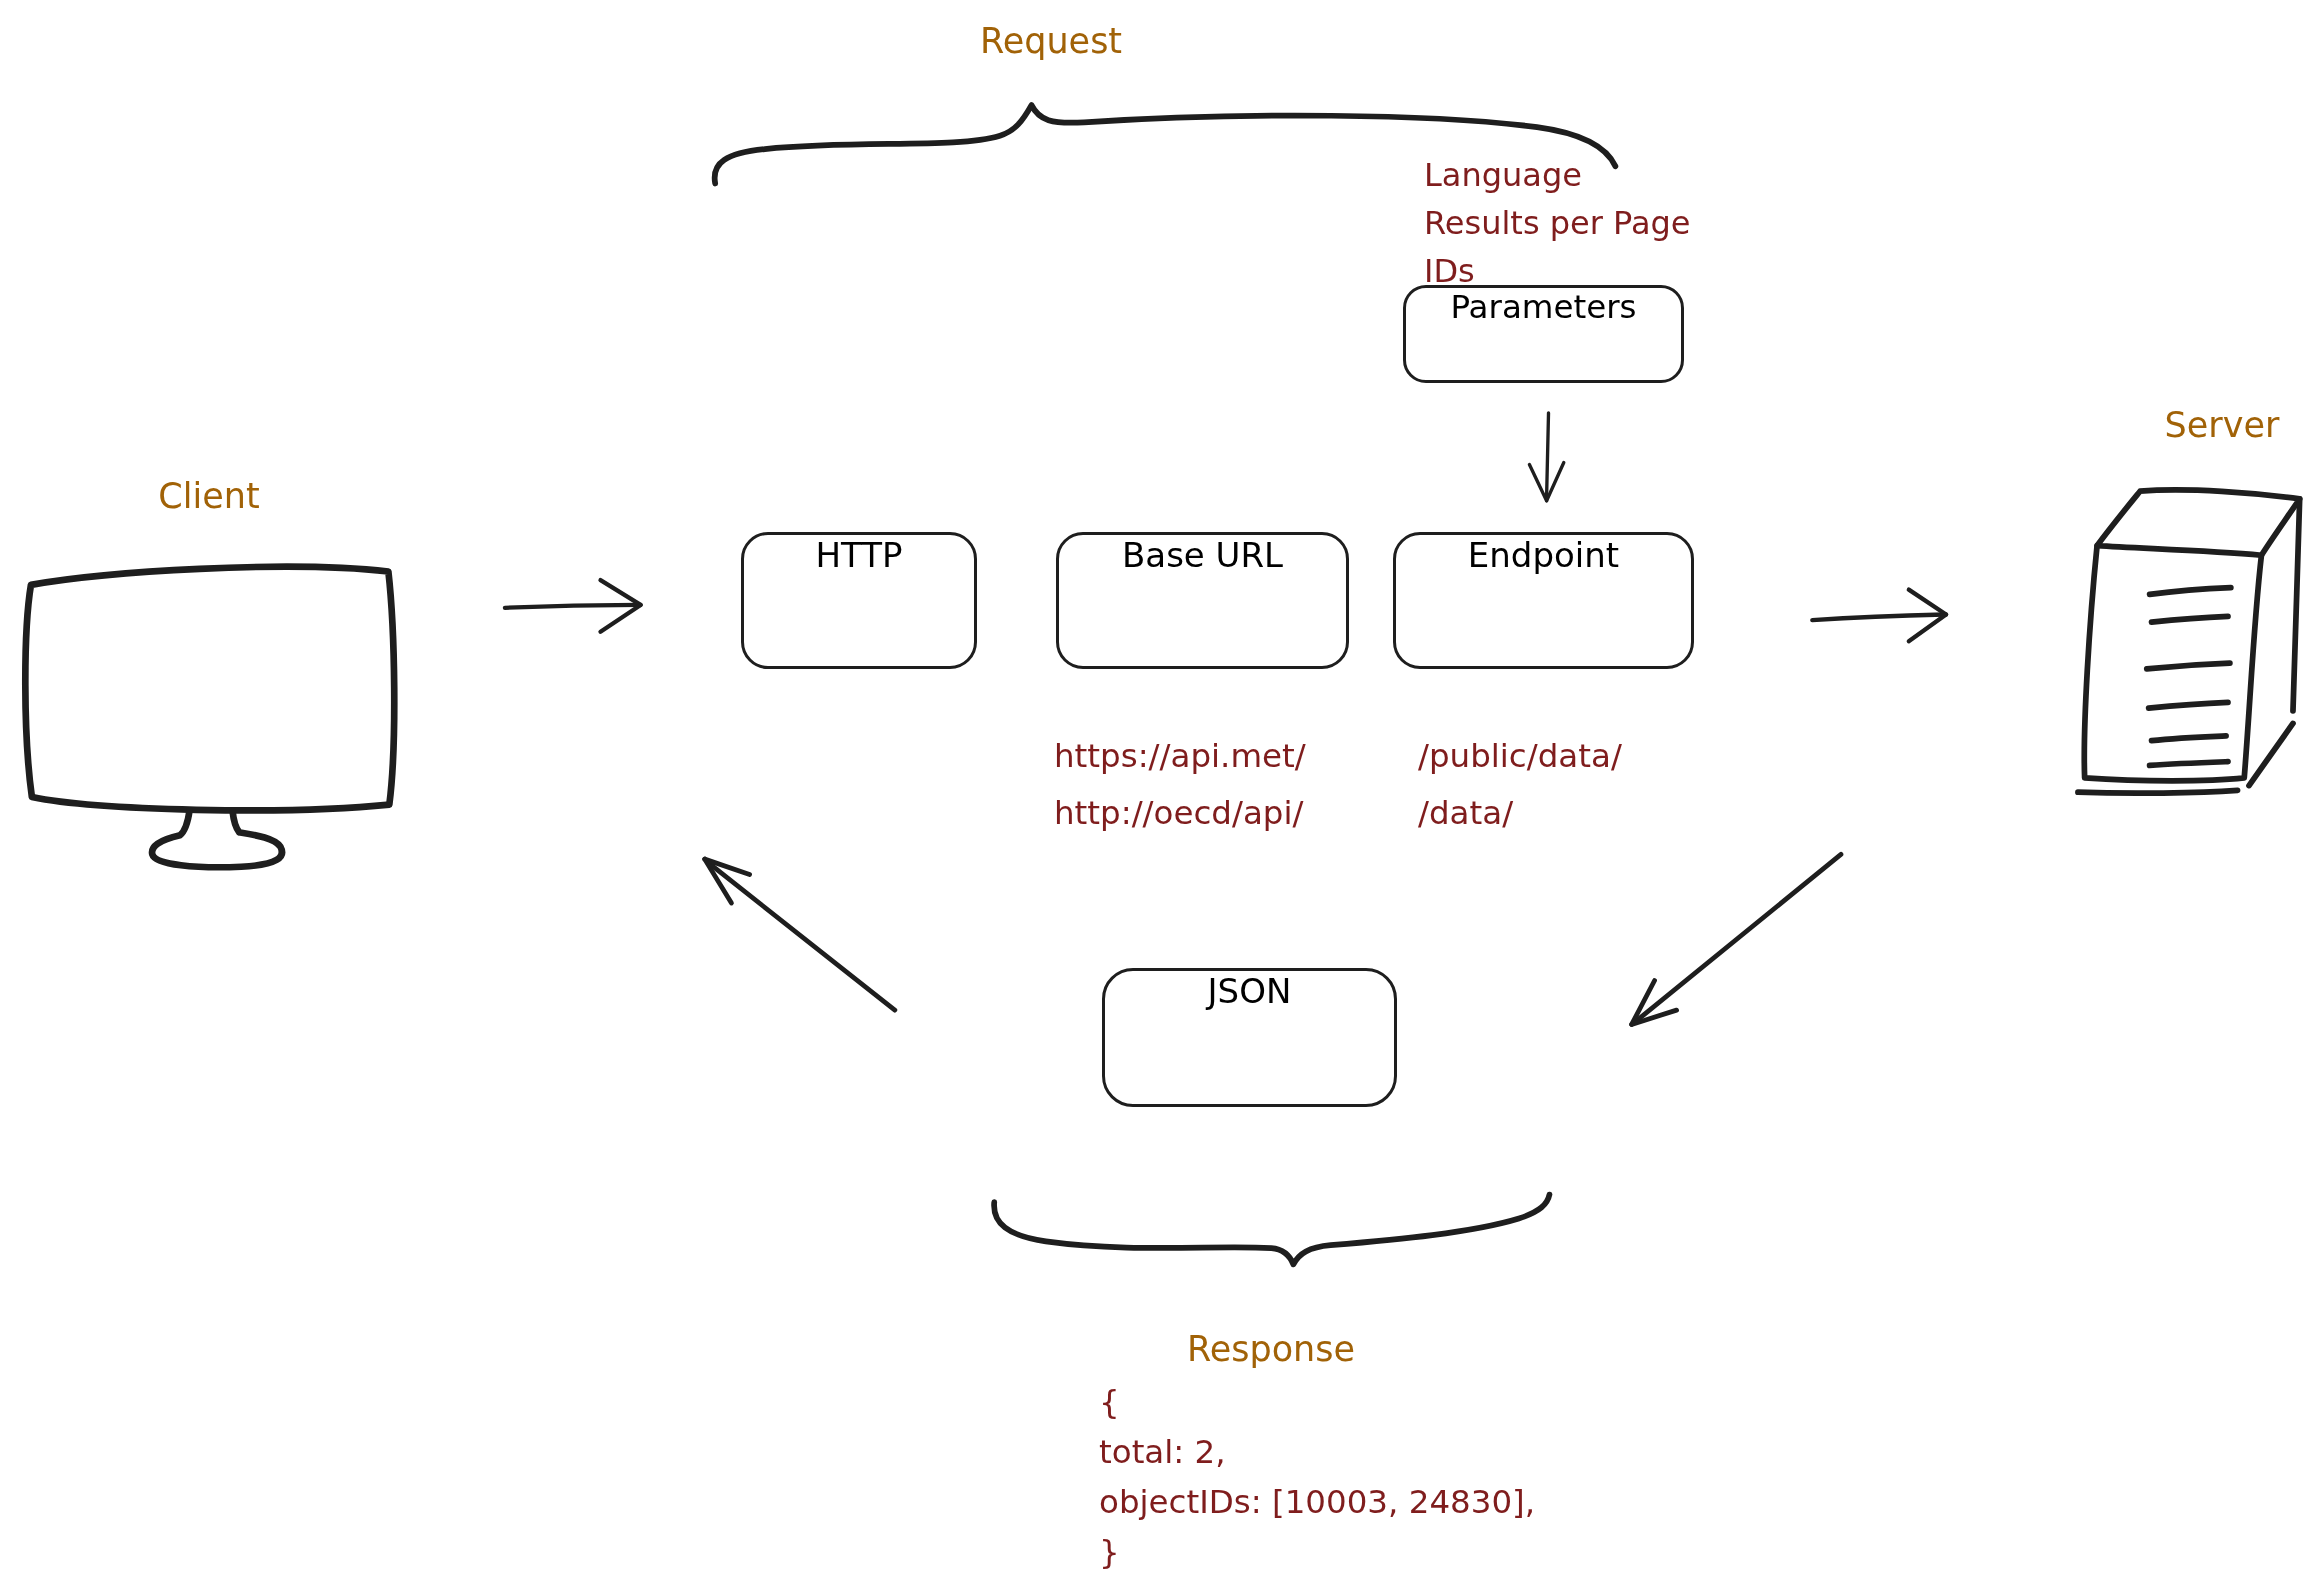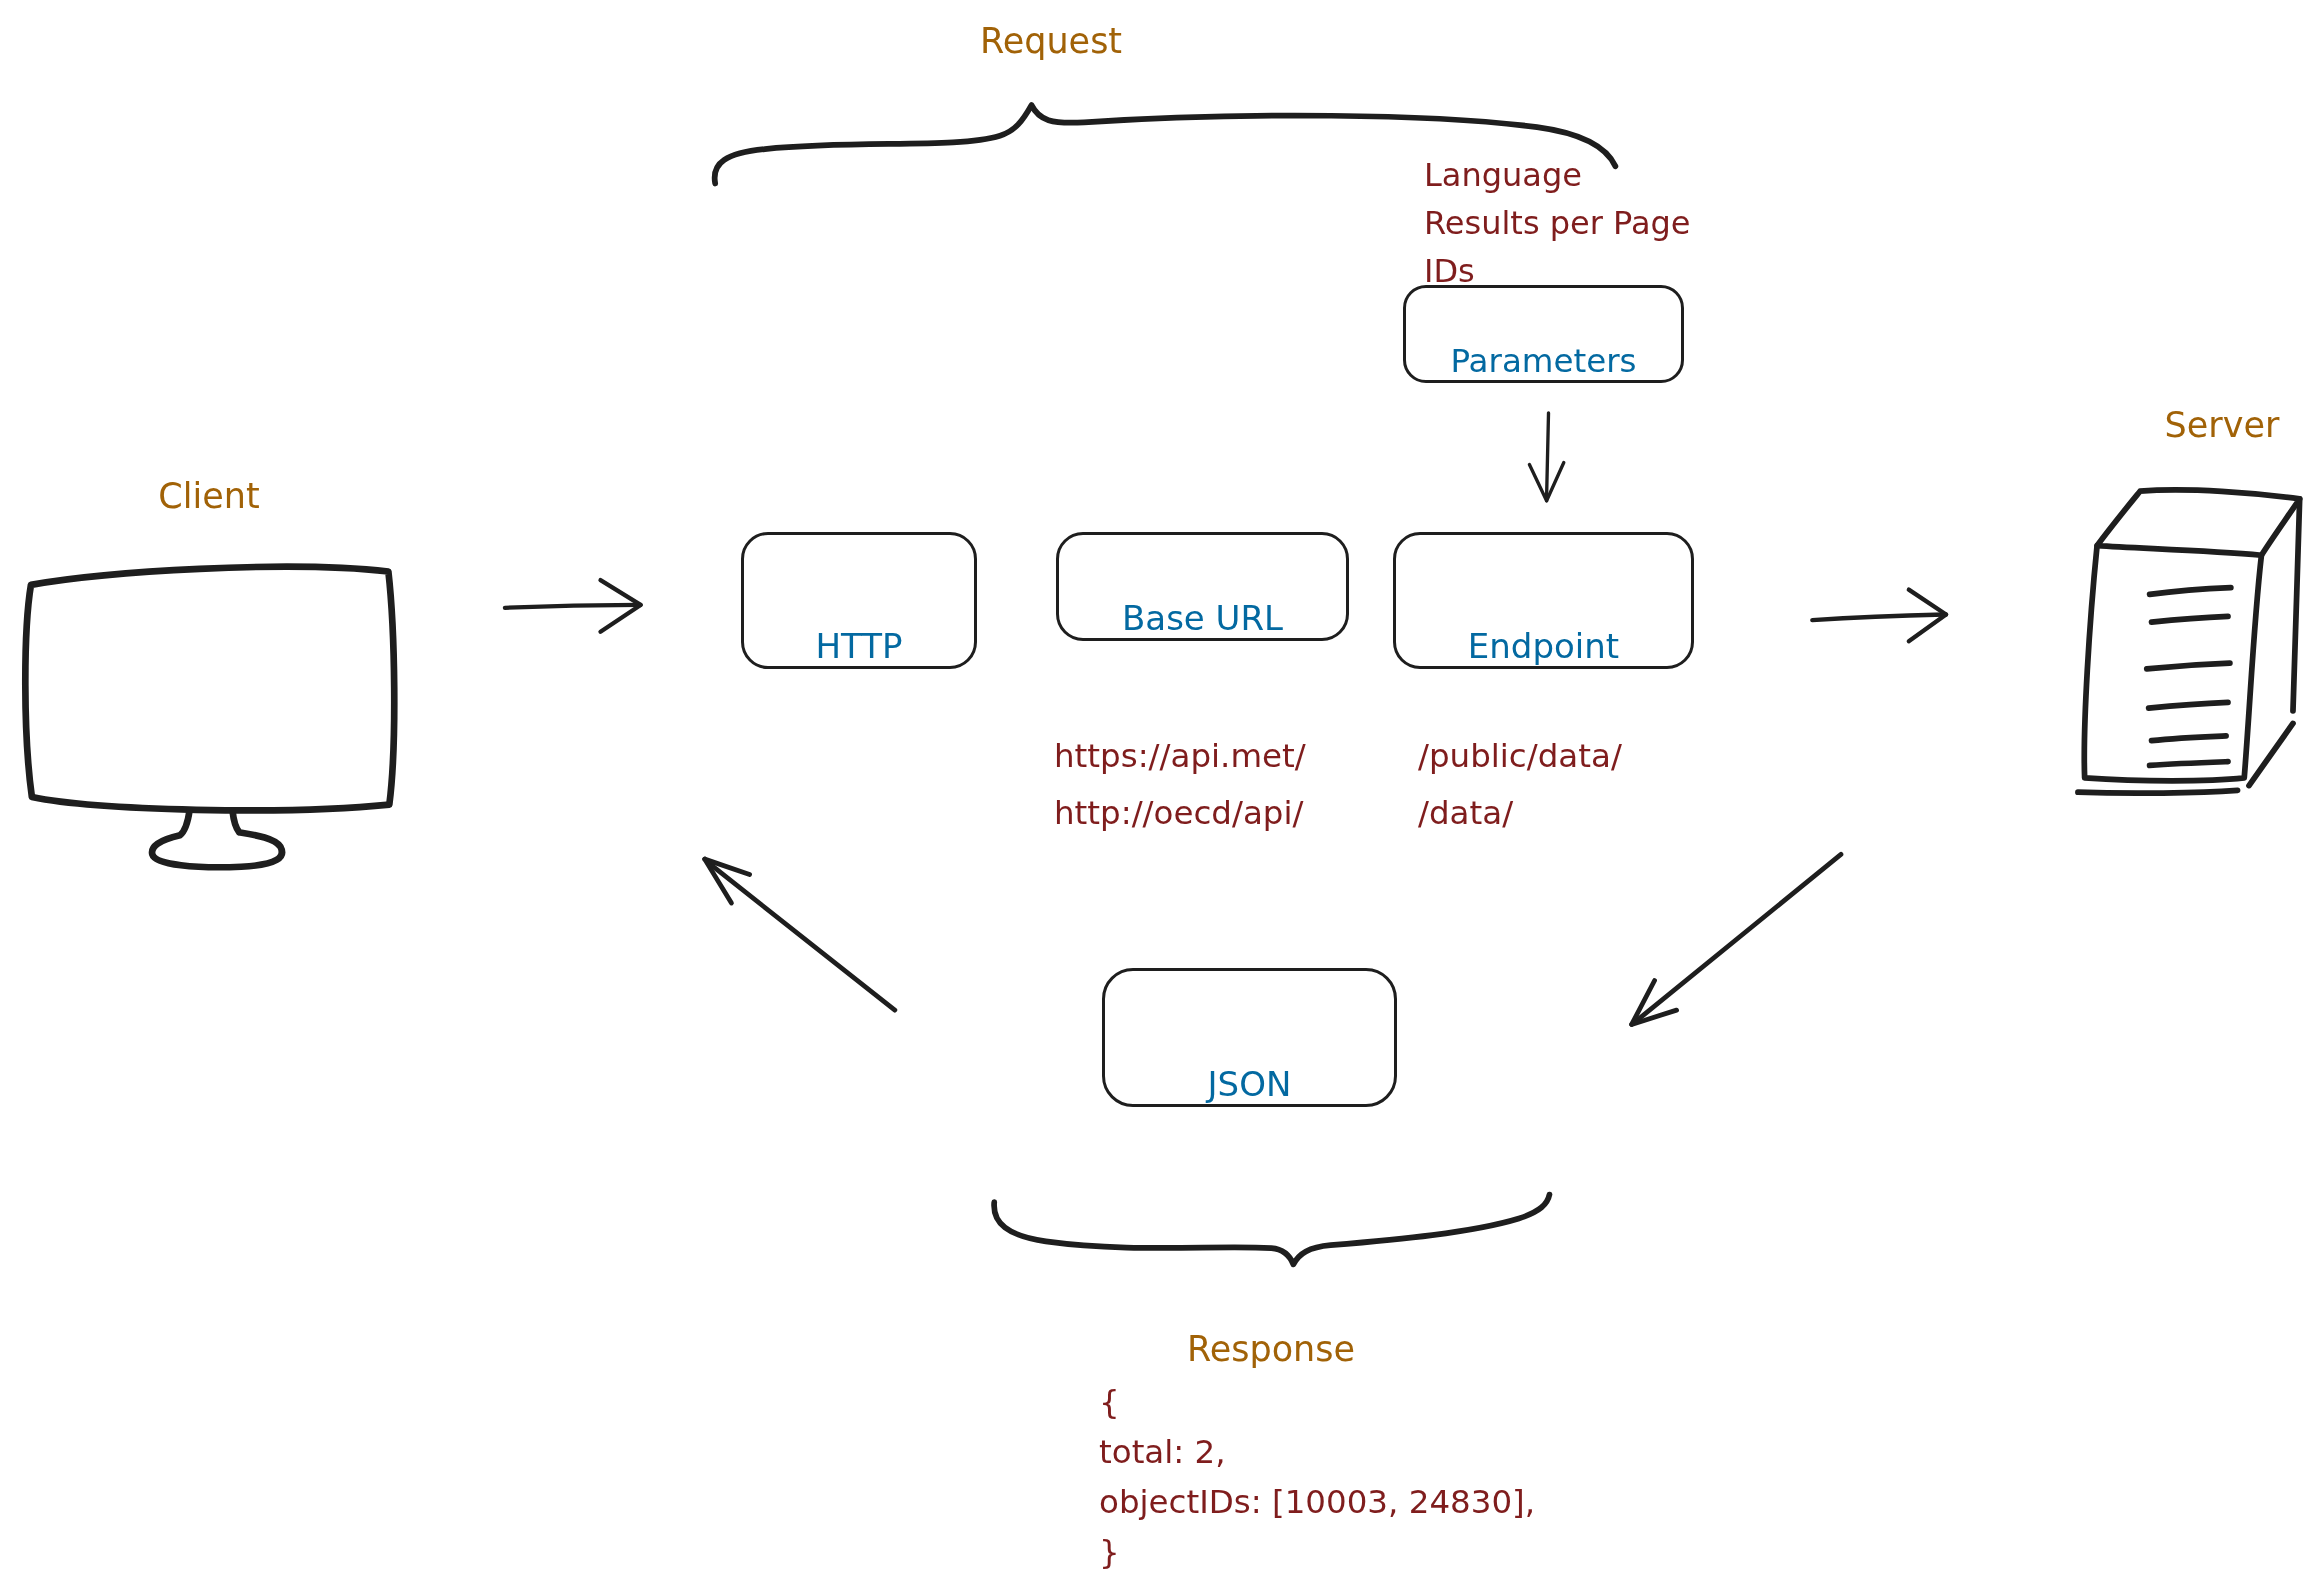--- a/index.html
+++ b/index.html
@@ -6,22 +6,22 @@
   .canvas{
     position:relative;width:2322px;height:1573px;background:#ffffff;
     font-family:"DejaVu Sans",sans-serif;color:#1e1e1e;overflow:hidden;
   }
   .layer{position:absolute;left:0;top:0;width:100%;height:100%;}
   .label{position:absolute;color:#a16207;white-space:nowrap;}
   .label.centered{transform:translateX(-50%);}
   .big{font-size:35px;}
   .node{
     position:absolute;border:3.8px solid #1e1e1e;border-radius:27px;background:#fff;
-    display:flex;align-items:flex-end;justify-content:center;
-    font-size:34px;color:#0369a1;box-sizing:border-box;white-space:nowrap;
+    display:flex;align-items:flex-start;justify-content:center;
+    font-size:34px;color:#000000;box-sizing:border-box;white-space:nowrap;
   }
   .teal-block{position:absolute;color:#7f1d1d;font-size:32px;white-space:nowrap;}
   .teal-block div{height:48px;line-height:48px;}
   .resp-block div{height:50px;line-height:50px;font-size:32.5px;}
   .url-block div{height:57px;line-height:57px;font-size:32.5px;}
   svg .ink{stroke:#1e1e1e;fill:none;stroke-linecap:round;stroke-linejoin:round;}
 </style>
 </head>
 <body>
 
@@ -100,21 +100,21 @@
   <div class="label big centered" style="left:1271px;top:1329px;">Response</div>
   <div class="label big centered" style="left:209px;top:476px;">Client</div>
   <div class="label big centered" style="left:2222px;top:405px;">Server</div>
 
   <div class="node" style="left:1403px;top:285px;width:281px;height:98px;border-radius:23px;font-size:32.5px;">
     <span>Parameters</span>
   </div>
   <div class="node" style="left:741px;top:532px;width:236px;height:137px;">
     <span>HTTP</span>
   </div>
-  <div class="node" style="left:1056px;top:532px;width:293px;height:109px;">
+  <div class="node" style="left:1056px;top:532px;width:293px;height:137px;">
     <span>Base URL</span>
   </div>
   <div class="node" style="left:1393px;top:532px;width:301px;height:137px;">
     <span>Endpoint</span>
   </div>
   <div class="node" style="left:1102px;top:968px;width:295px;height:139px;border-radius:31px;">
     <span>JSON</span>
   </div>
 
   <div class="teal-block" style="left:1424px;top:151px;">

